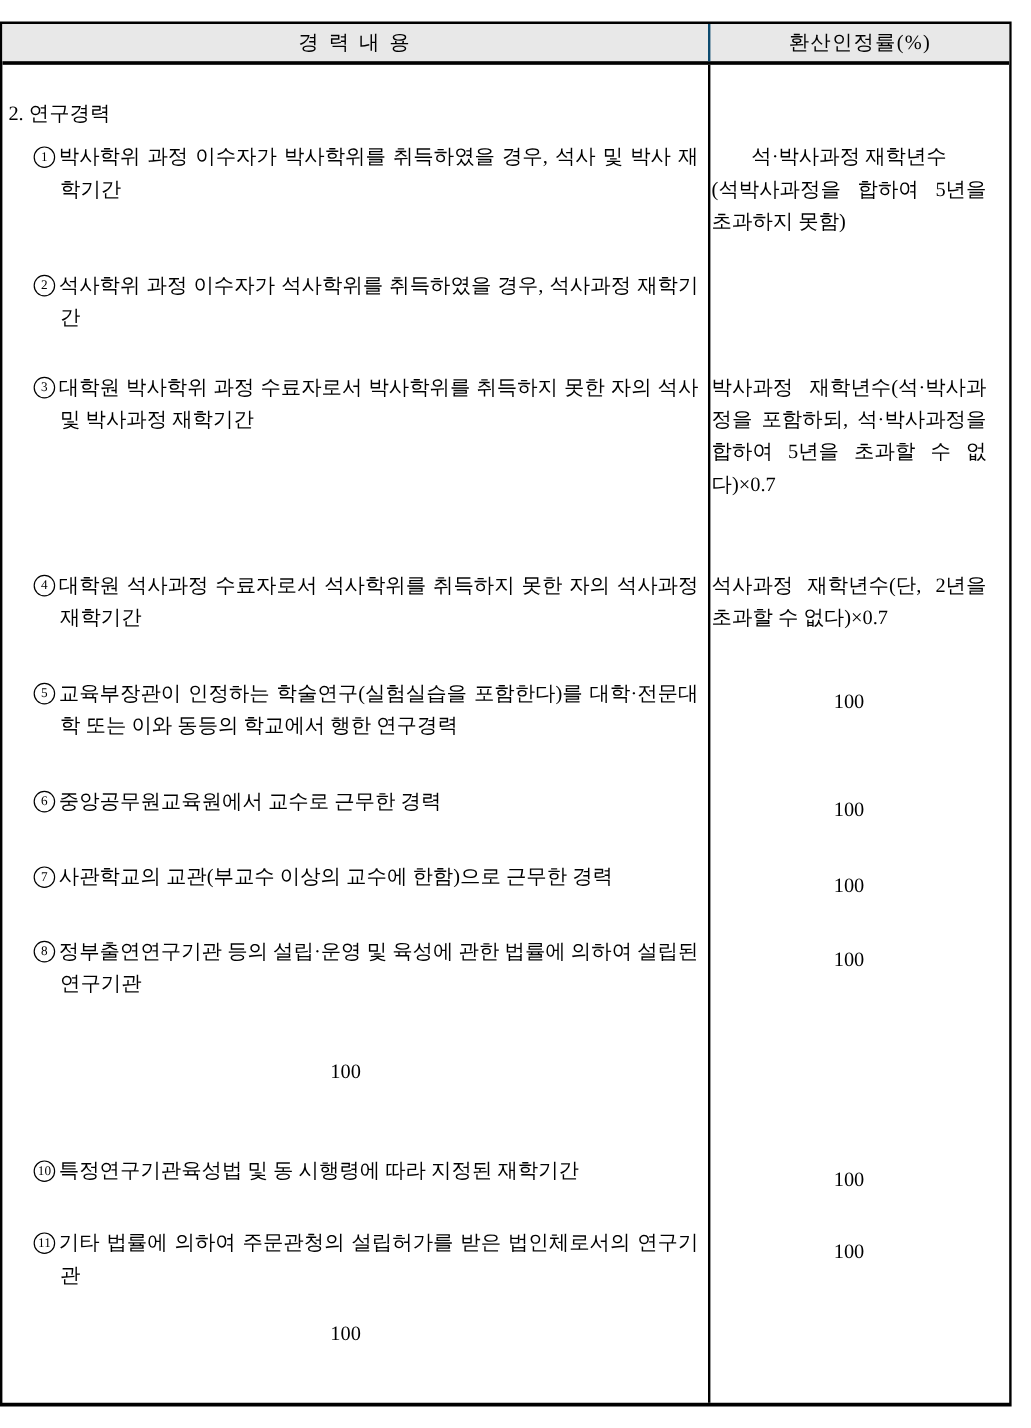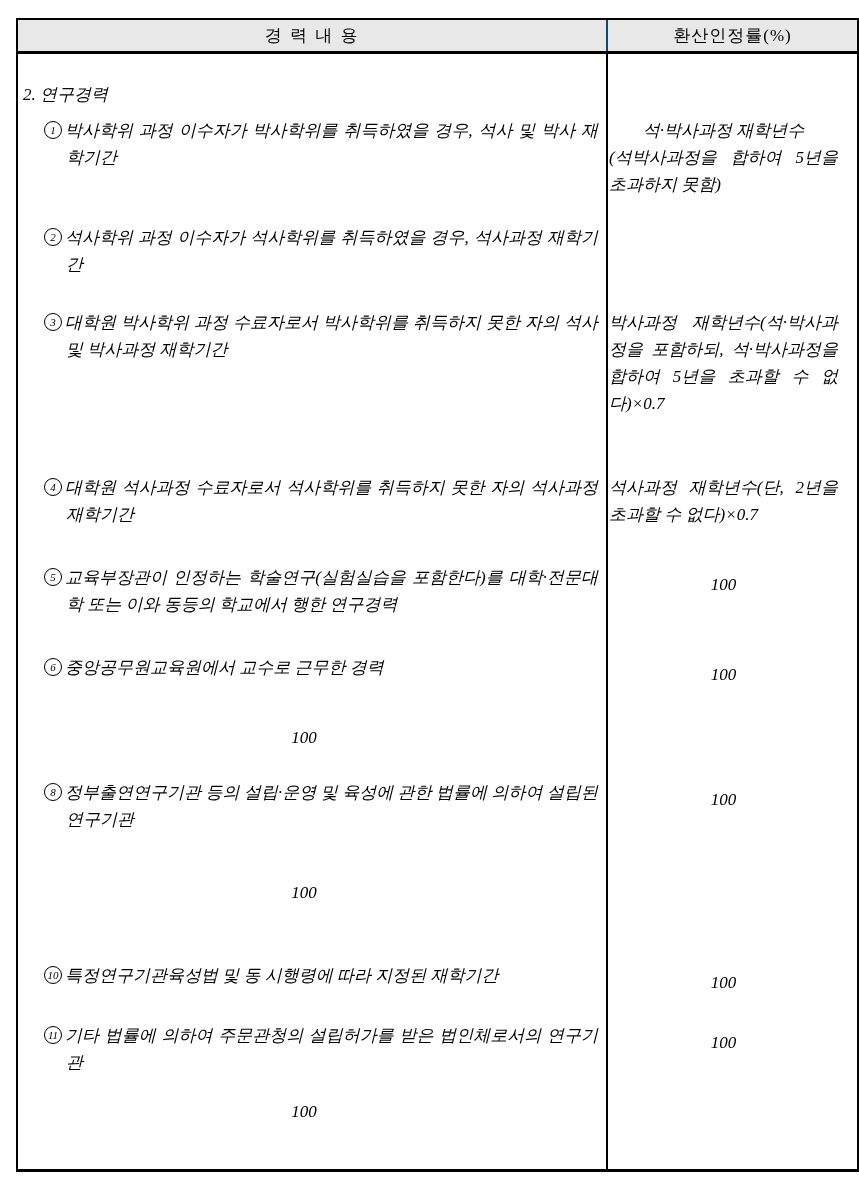--- a/index.html
+++ b/index.html
@@ -4,21 +4,21 @@
 <style>
   * { box-sizing: border-box; margin: 0; padding: 0; }
   html, body {
     width: 859px; height: 1190px;
     background: #ffffff;
     font-family: "Liberation Serif", "DejaVu Serif", serif;
     color: #000000;
   }
   .doc-table {
     position: absolute;
-    left: 16px; top: 18px;
+    left: 0; top: 18px;
     width: 843px; min-height: 1152px;
     border: 2px solid #000;
     border-bottom-width: 3px;
     background: #ffffff;
   }
   .thead {
     display: grid;
     grid-template-columns: 1fr 251px;
     height: 34px;
     background: #e8e8e8;
@@ -37,21 +37,21 @@
     top: 0; bottom: 0;
     right: 249px;
     width: 2px;
     background: #000;
   }
   .row {
     display: grid;
     grid-template-columns: 1fr 251px;
     align-items: start;
   }
-  .cell { font-size: 17px; line-height: 27px; font-style: italic; }
+  .cell { font-size: 17px; line-height: 27px; }
   .cell.left { padding: 0 8px 0 5px; }
   .cell.right { padding: 0 19px 0 3px; }
   .section-row .cell { padding-top: 27px; }
   .section-title { font-size: 17px; }
   .item {
     padding-left: 43px;
     text-indent: -22px;
     text-align: justify;
     padding-right: 0;
   }
@@ -136,20 +136,23 @@
     <div class="row" style="min-height:63px">
       <div class="cell left">
         <div class="item"><span class="num-circle">6</span><span>중앙공무원교육원에서 교수로 근무한 경력</span></div>
       </div>
       <div class="cell right">
         <div class="rate-value">100</div>
       </div>
     </div>
 
     <div class="row" style="min-height:62px">
+      <div class="cell left">
+        <div class="item"><span class="num-circle">7</span><span>사관학교의 교관(부교수 이상의 교수에 한함)으로 근무한 경력</span></div>
+      </div>
       <div class="cell right">
         <div class="rate-value">100</div>
       </div>
     </div>
 
     <div class="row" style="min-height:93px">
       <div class="cell left">
         <div class="item"><span class="num-circle">8</span><span>정부출연연구기관 등의 설립·운영 및 육성에 관한 법률에 의하여 설립된 연구기관</span></div>
       </div>
       <div class="cell right">

